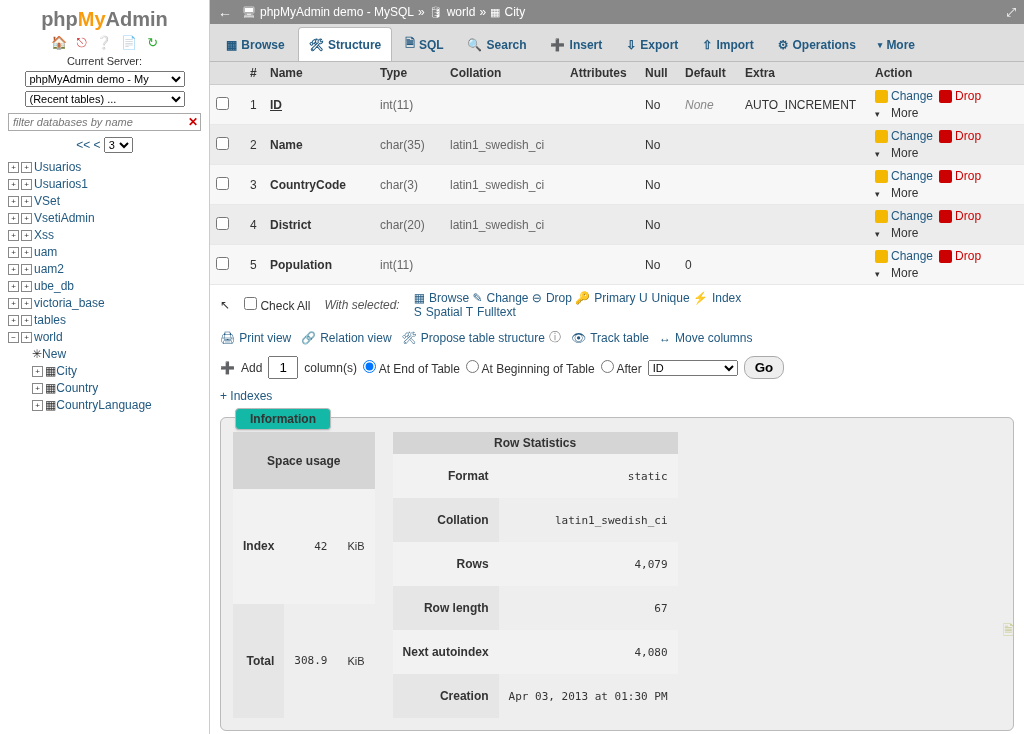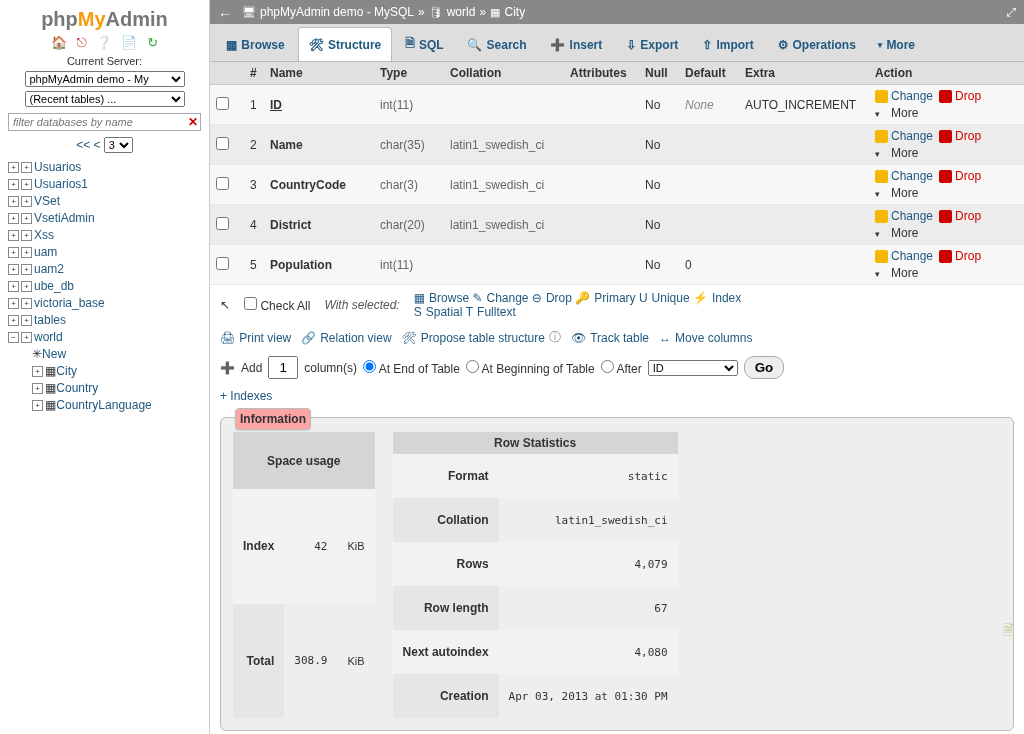--- a/index.html
+++ b/index.html
@@ -69,21 +69,21 @@
 .link-row .lr { display: inline-flex; align-items: center; gap: 4px; }
 
 .addcol { padding: 6px 10px; display: flex; align-items: center; gap: 6px; }
 .addcol input[type=text] { width: 30px; text-align: center; padding: 2px; }
 .addcol select { font-size: 11px; }
 .addcol .go { padding: 3px 10px; border: 1px solid #aaa; border-radius: 10px; background: #eee; font-weight: bold; cursor: pointer; }
 
 .indexes-link { padding: 4px 10px; color: #235a81; cursor: pointer; }
 
 fieldset.info { margin: 10px; border: 1px solid #bbb; border-radius: 6px; padding: 14px 12px 12px; position: relative; background: #eeeeee; }
-fieldset.info .legend { position: absolute; top: -10px; left: 14px; background: #fca5a5; border: 1px solid #bbb; border-radius: 4px; padding: 3px 4px; font-weight: bold; box-shadow: 0 1px 2px rgba(0,0,0,0.1); }
+fieldset.info .legend { position: absolute; top: -10px; left: 14px; background: #14b8a6; border: 1px solid #bbb; border-radius: 4px; padding: 3px 14px; font-weight: bold; box-shadow: 0 1px 2px rgba(0,0,0,0.1); }
 .info-tables { display: flex; gap: 18px; }
 table.mini { border-collapse: collapse; font-size: 12px; }
 table.mini th[colspan] { background: #d5d5d5; text-align: center; padding: 4px 10px; }
 table.mini th.rowh { text-align: right; font-weight: bold; padding: 15px 10px; background: #e6e6e6; }
 table.mini td { padding: 3px 10px; text-align: right; font-family: monospace; font-size: 11px; }
 table.mini tr:nth-child(even) td, table.mini tr:nth-child(even) th.rowh { background: #f2f2f2; }
 
 .bookmark { position: absolute; right: 10px; top: 620px; font-size: 14px; color: #cc9; }
 </style>
 </head>

